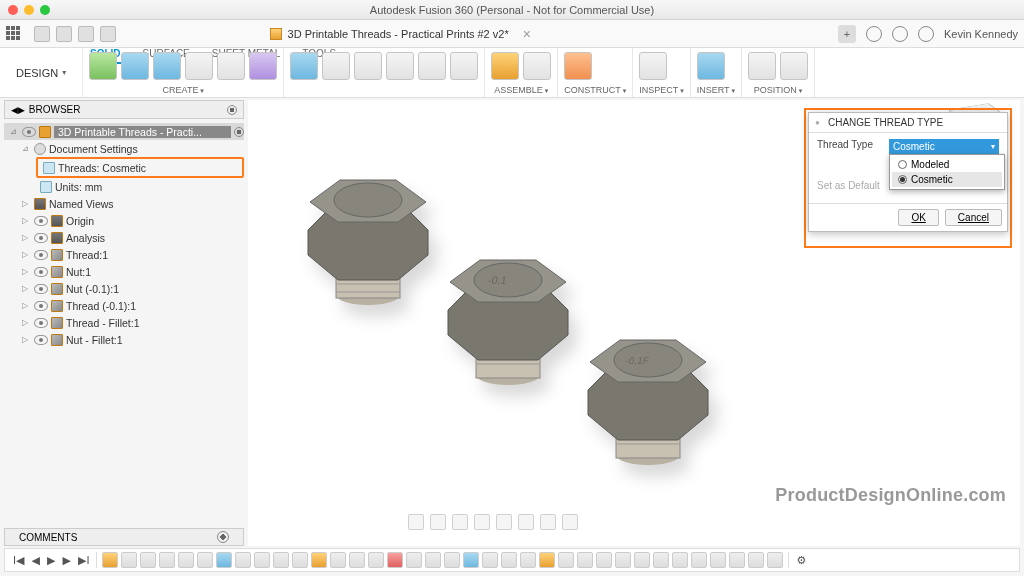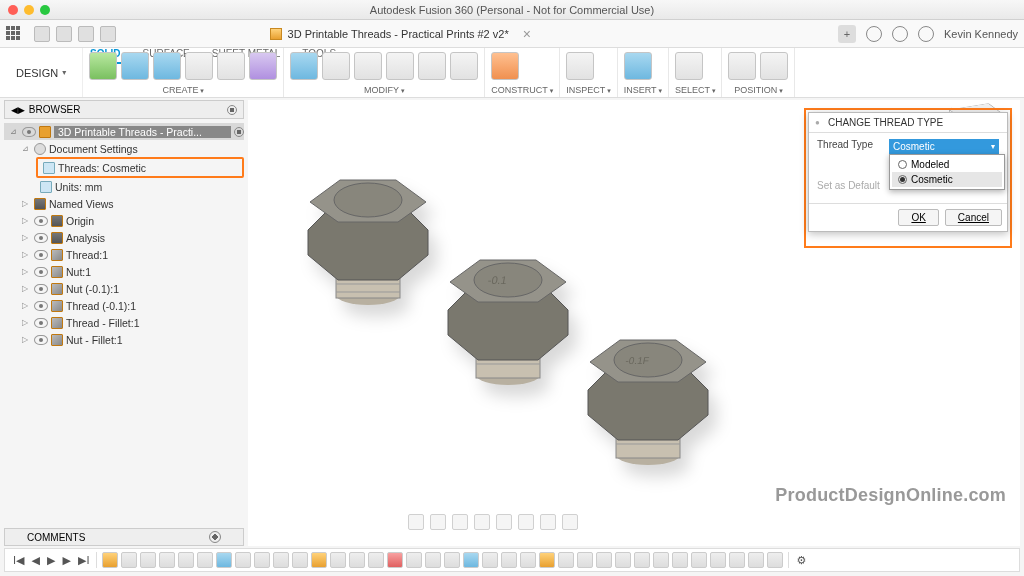--- a/index.html
+++ b/index.html
@@ -91,21 +91,21 @@
   .dd-sel::after{content:"▾"; font-size:8px;}
   .dd-list{position:absolute; top:100%; left:0; right:-6px; background:#fff; border:1px solid #999; box-shadow:0 2px 6px rgba(0,0,0,.3); padding:2px; z-index:5;}
   .dd-opt{padding:2px 6px; font-size:10px; display:flex; align-items:center; gap:4px;}
   .dd-opt.hover{background:#e6e6e6;}
   .radio{width:9px;height:9px;border:1px solid #666;border-radius:50%;display:inline-flex;align-items:center;justify-content:center;}
   .radio.on::after{content:"";width:5px;height:5px;background:#333;border-radius:50%;}
   .dlg-foot{border-top:1px solid #ddd; padding:5px; display:flex; justify-content:flex-end; gap:6px;}
   .btn{font-size:10px; padding:2px 12px; background:#f5f5f5; border:1px solid #bbb; border-radius:2px;text-decoration:underline;}
 
   
-  .comments{position:absolute; left:4px; bottom:30px; width:240px; background:#eee; border:1px solid #ccc; font-size:10px; padding:2px 22px; display:flex; align-items:center;}
+  .comments{position:absolute; left:4px; bottom:30px; width:240px; background:#eee; border:1px solid #ccc; font-size:10px; padding:2px 14px; display:flex; align-items:center;}
   .comments::after{content:""; margin-left:auto; width:10px;height:10px;border:1px solid #888;border-radius:50%;background:radial-gradient(#666 40%,transparent 41%);}
 
   .mini-toolbar{position:absolute; right:20px; bottom:50px; display:flex; gap:6px;}
   .mini-toolbar .mi{width:16px;height:16px;opacity:.55;border:1px solid #aaa;background:#eee;border-radius:2px;}
 
   
   .watermark{position:absolute; right:14px; bottom:40px; font-size:18px; font-weight:600; color:#999; letter-spacing:.2px;}
 
   
   .timeline{position:absolute; bottom:4px; left:4px; right:4px; height:24px; background:#fff; border:1px solid #ddd; display:flex; align-items:center; padding:0 6px; gap:3px;}
@@ -184,45 +184,45 @@
   </div>
   <div class="rgrp">
     <div class="rgrp-icons">
       <div class="ricon blue"></div>
       <div class="ricon"></div>
       <div class="ricon"></div>
       <div class="ricon"></div>
       <div class="ricon"></div>
       <div class="ricon"></div>
     </div>
-    <div class="rgrp-label dd">MODIFY</div>
+  </div>
+  <div class="rgrp">
+    <div class="rgrp-icons">
+      <div class="ricon gold"></div>
+      <div class="ricon"></div>
+    </div>
+    <div class="rgrp-label dd">ASSEMBLE</div>
   </div>
   <div class="rgrp">
     <div class="rgrp-icons">
         <div class="ricon orange"></div>
       </div>
     <div class="rgrp-label dd">CONSTRUCT</div>
   </div>
   <div class="rgrp">
     <div class="rgrp-icons">
         <div class="ricon"></div>
       </div>
     <div class="rgrp-label dd">INSPECT</div>
   </div>
   <div class="rgrp">
     <div class="rgrp-icons">
         <div class="ricon blue"></div>
       </div>
     <div class="rgrp-label dd">INSERT</div>
-  </div>
-  <div class="rgrp">
-    <div class="rgrp-icons">
-        <div class="ricon"></div>
-      </div>
-    <div class="rgrp-label dd">SELECT</div>
   </div>
   <div class="rgrp">
     <div class="rgrp-icons">
       <div class="ricon"></div>
       <div class="ricon"></div>
     </div>
     <div class="rgrp-label dd">POSITION</div>
   </div>
 </div>
 

